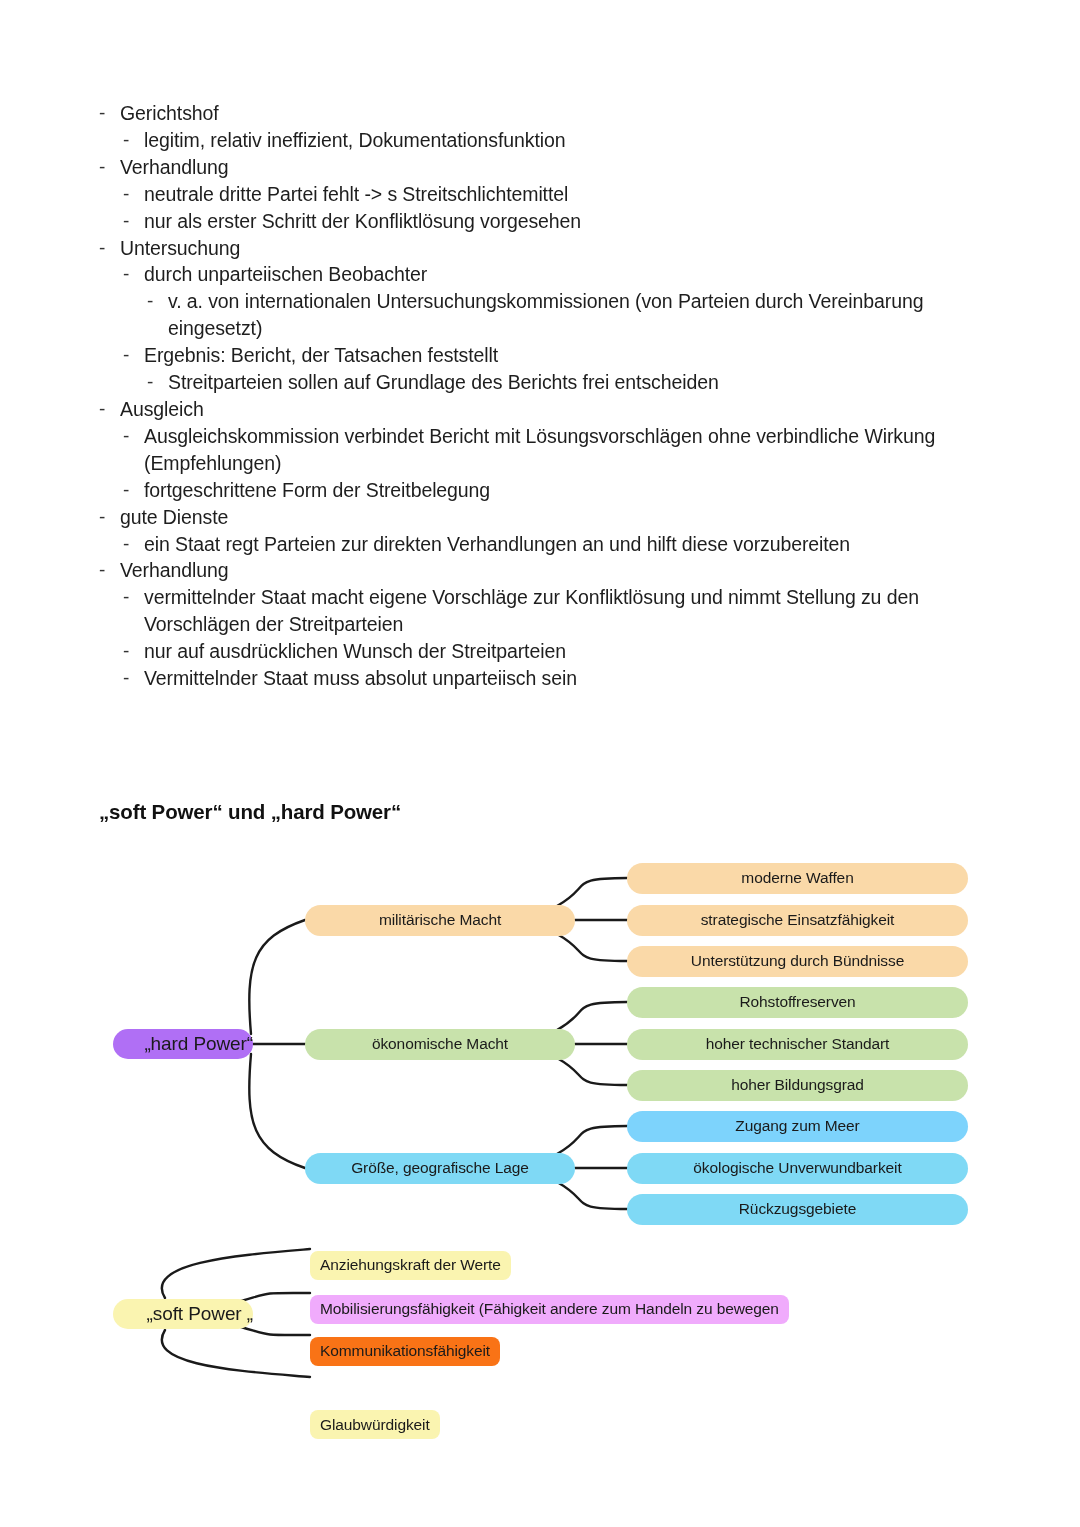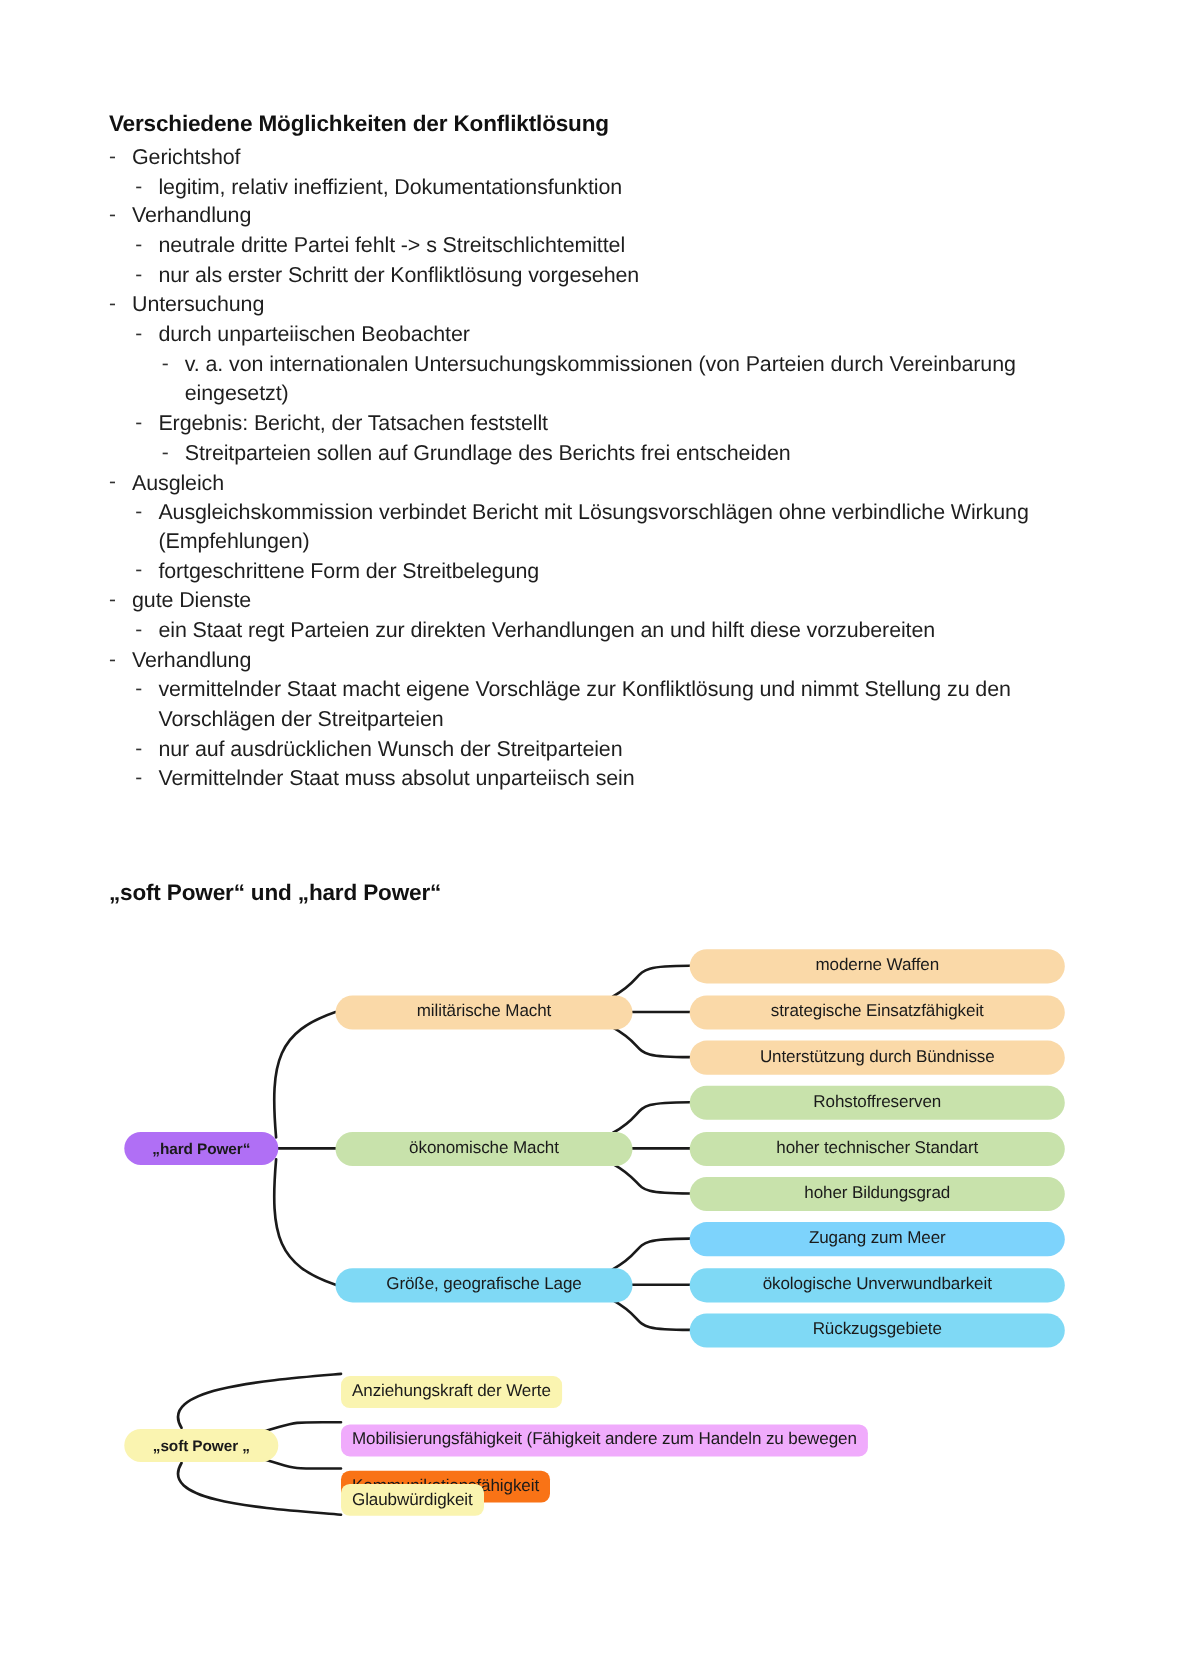--- a/index.html
+++ b/index.html
@@ -88,35 +88,35 @@
     border-radius: 999px;
     display: flex;
     align-items: center;
     justify-content: center;
     font-size: 15.5px;
     color: #1a1a1a;
     letter-spacing: -0.1px;
     white-space: nowrap;
   }
   .node.root {
-    font-weight: bold;
-    font-size: 14px;
+    font-weight: normal;
+    font-size: 19px;
+    justify-content: flex-end;
   }
   .node.leaf-pill {
     justify-content: flex-start;
     padding: 0 10px;
     border-radius: 8px;
     margin-top: 16px;
   }
 </style>
 </head>
 <body>
 
 <div class="notes">
-  <h1 class="doc-title">Verschiedene Möglichkeiten der Konfliktlösung</h1>
   <ul class="outline" id="outline-list">
       <li class="bullet-row lvl1">
         <span class="dash">-</span>
         <span class="btext">Gerichtshof</span>
       </li>
       <li class="bullet-row lvl2">
         <span class="dash">-</span>
         <span class="btext">legitim, relativ ineffizient, Dokumentationsfunktion</span>
       </li>
       <li class="bullet-row lvl1">
@@ -256,17 +256,17 @@
       </div>
       <div class="node leaf-pill" style="left: 310px; top: 394.5px; height: 29px; background: rgb(250, 244, 176);">
         <span>Anziehungskraft der Werte</span>
       </div>
       <div class="node leaf-pill" style="left: 310px; top: 438.5px; height: 29px; background: #f0abfc;">
         <span>Mobilisierungsfähigkeit (Fähigkeit andere zum Handeln zu bewegen</span>
       </div>
       <div class="node leaf-pill" style="left: 310px; top: 480.5px; height: 29px; background: #f97316;">
         <span>Kommunikationsfähigkeit</span>
       </div>
-      <div class="node leaf-pill" style="left: 310px; top: 493px; height: 29px; background: rgb(250, 244, 176);">
+      <div class="node leaf-pill" style="left: 310px; top: 554px; height: 29px; background: rgb(250, 244, 176);">
         <span>Glaubwürdigkeit</span>
       </div>
     </div>
 </div>
 
 </body></html>

